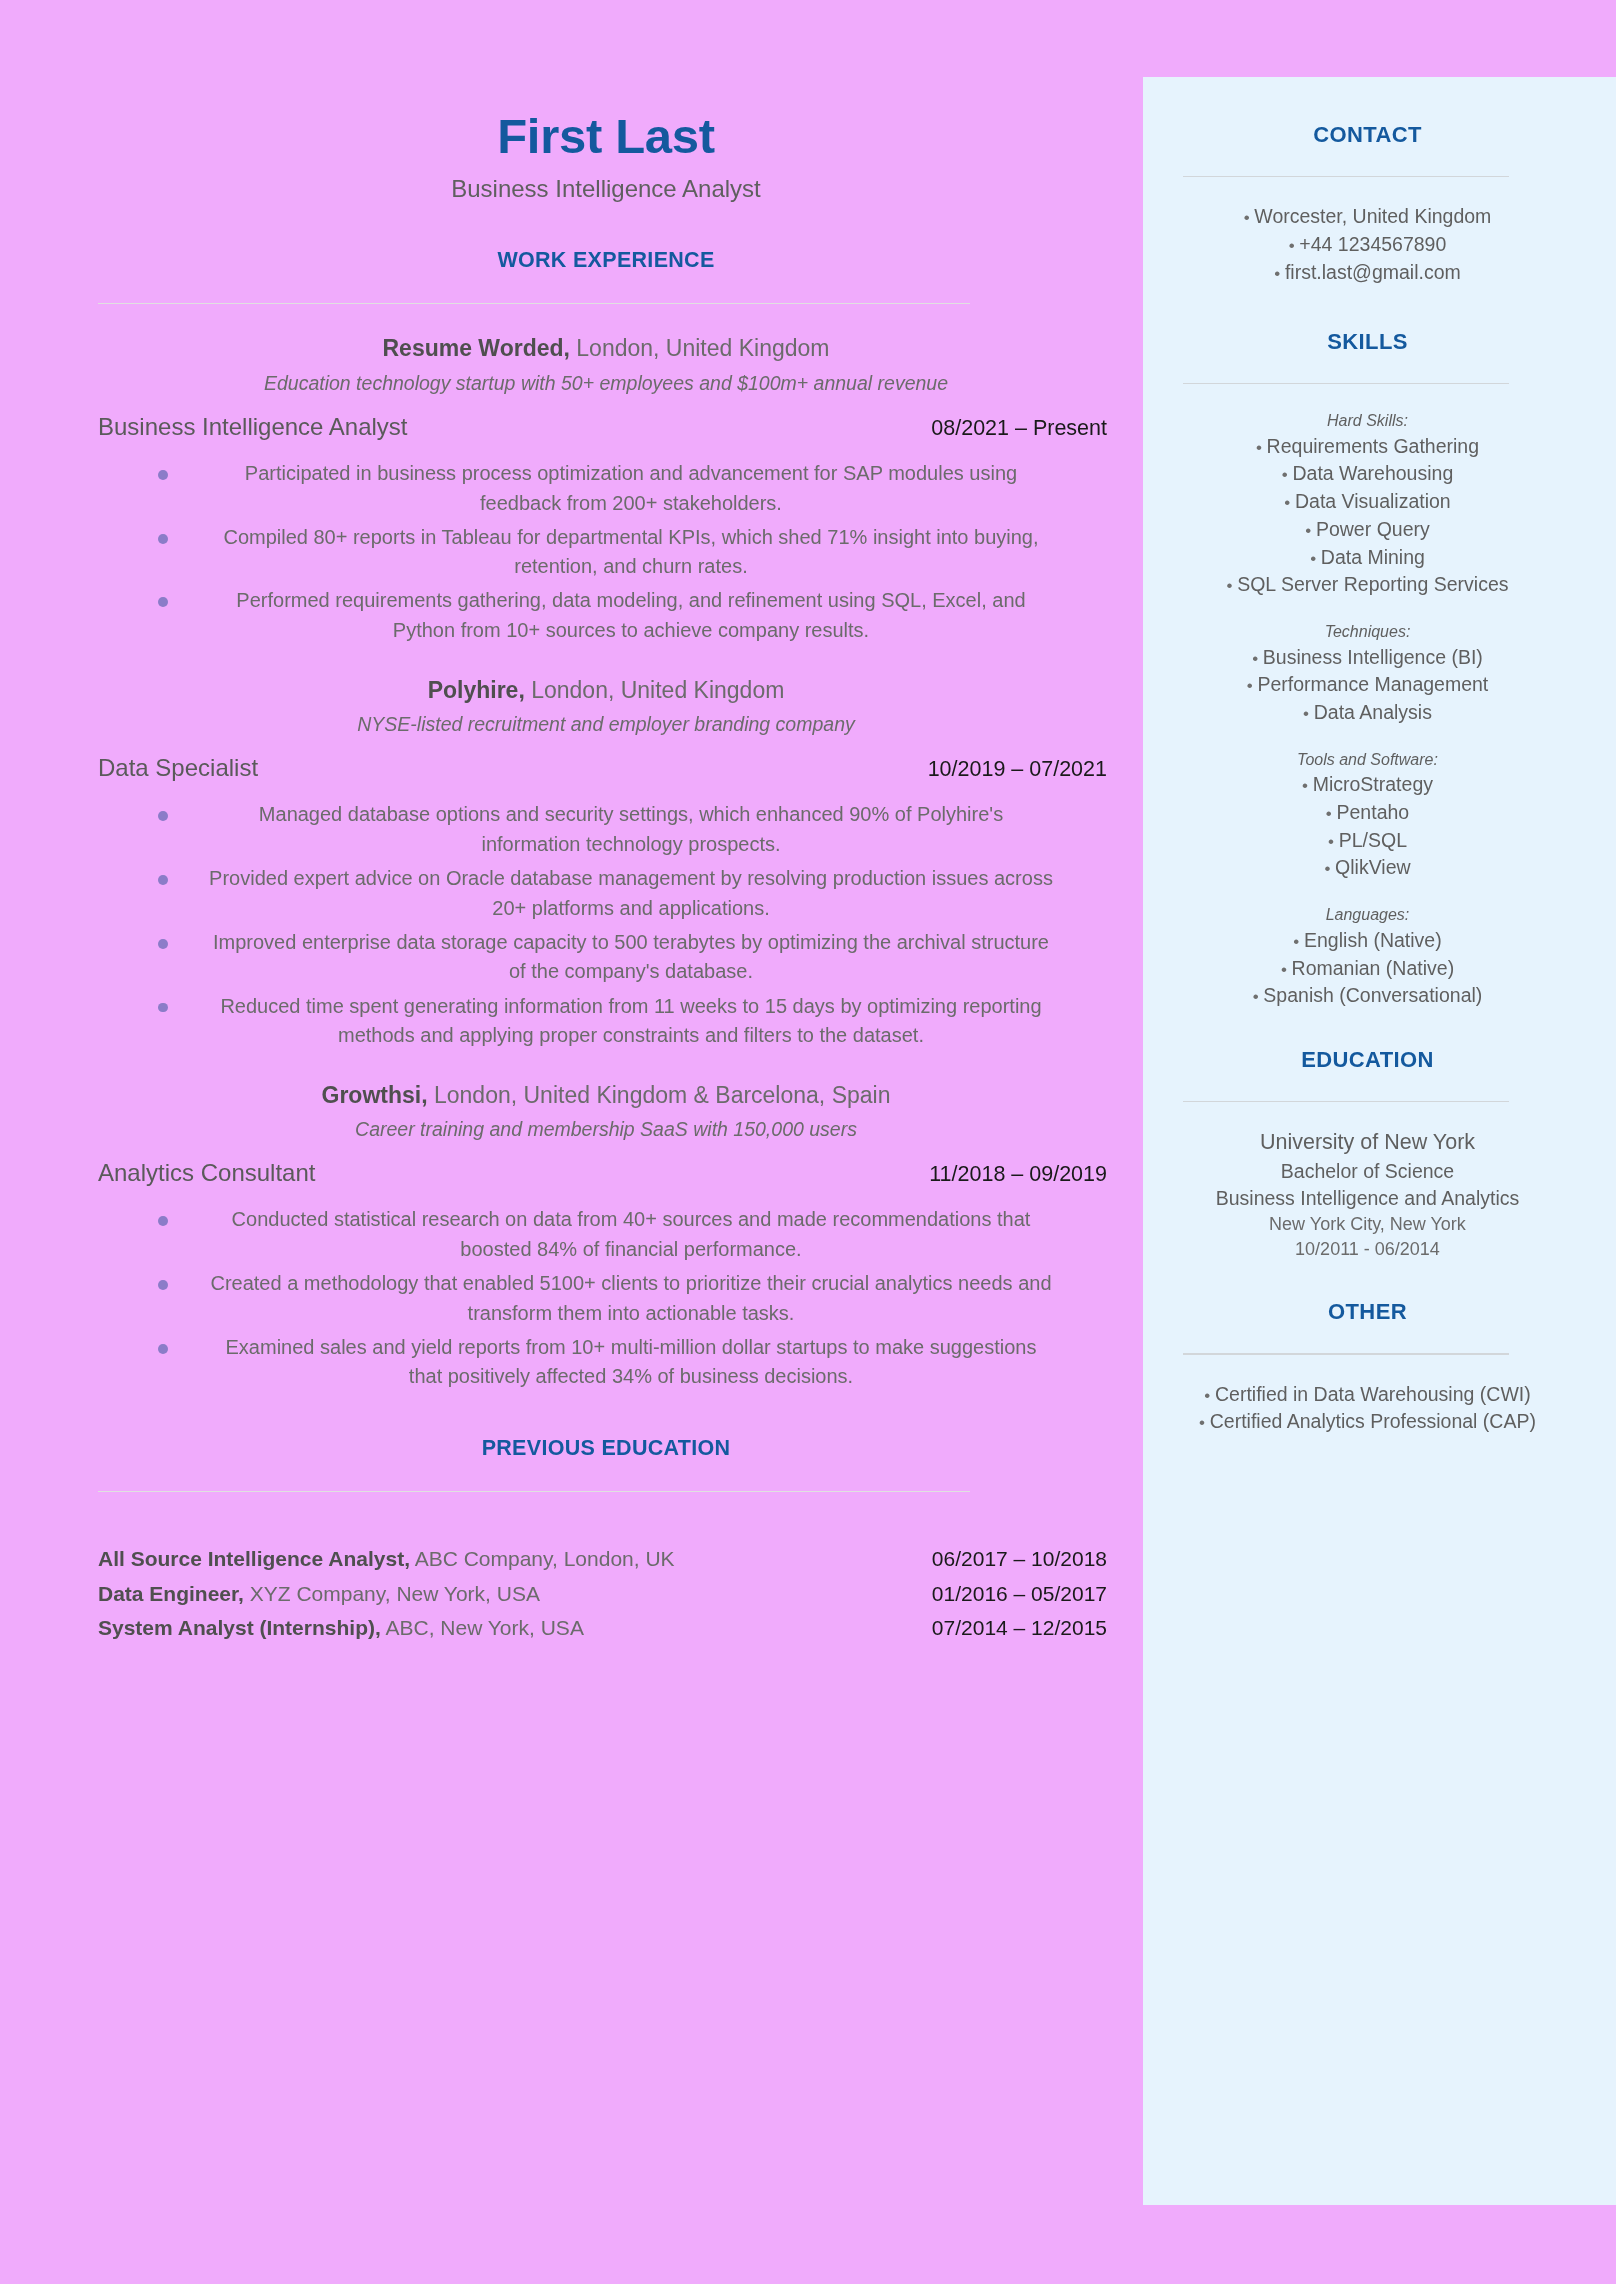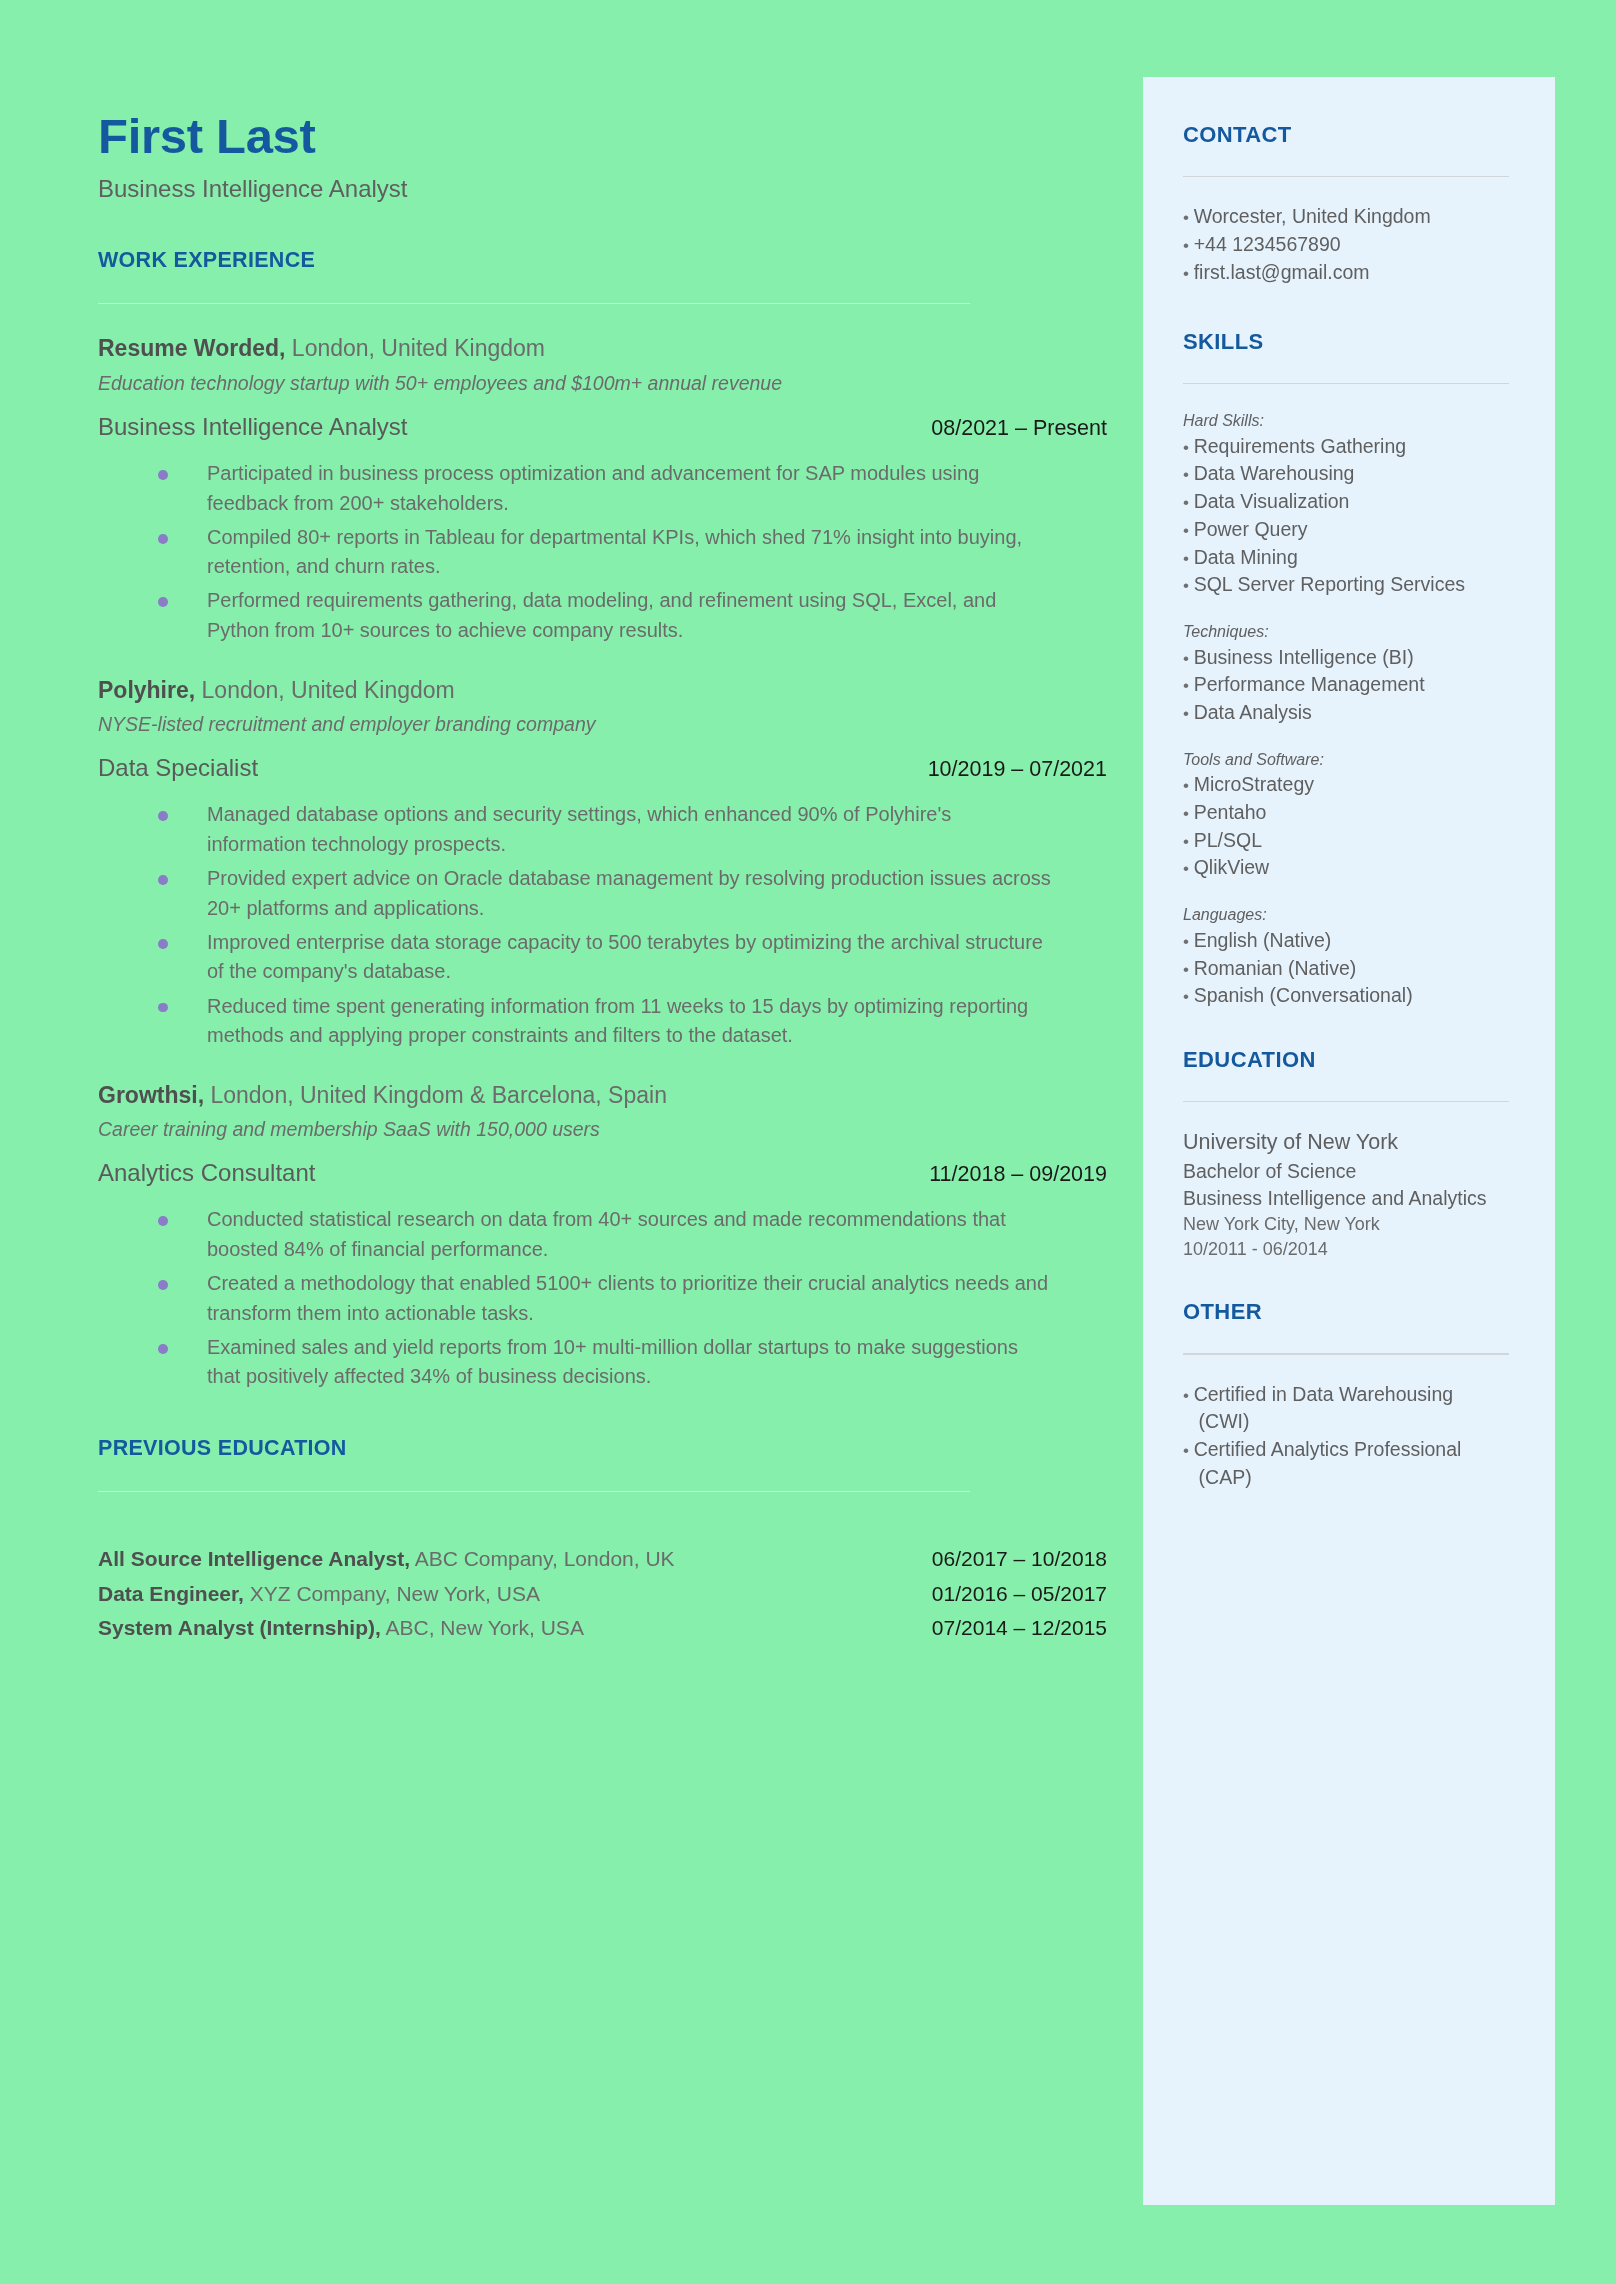--- a/index.html
+++ b/index.html
@@ -7,30 +7,31 @@
     width: 1617px;
     height: 2284px;
     background: #ffffff;
     font-family: "Liberation Sans", sans-serif;
     -webkit-font-smoothing: antialiased;
   }
   .page {
     position: relative;
     width: 1617px;
     height: 2284px;
-    background: #86efac;
+    background: #f0abfc;
     overflow: hidden;
+    text-align: center;
   }
 
   
   .sidebar {
     position: absolute;
     left: 1143px;
     top: 77px;
-    width: 412px;
+    width: 474px;
     height: 2128px;
     background: #e6f3fd;
     padding: 46px 65px 0 40px;
   }
   .sb-head {
     color: #14599e;
     font-size: 22px;
     font-weight: bold;
     letter-spacing: 0.4px;
     line-height: 1.1;

